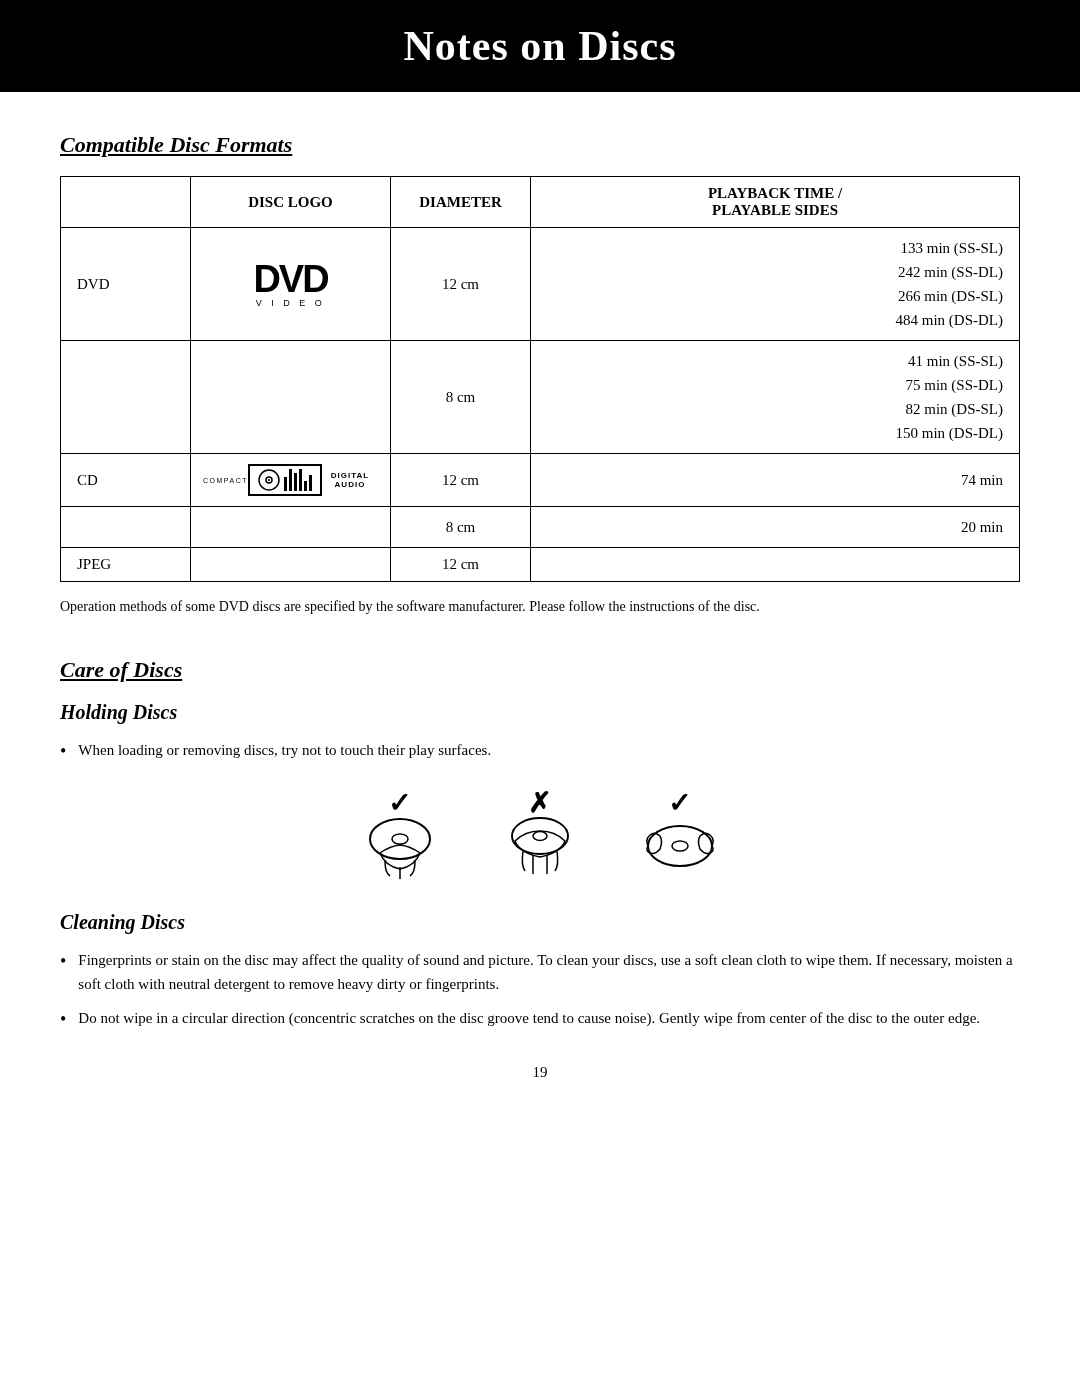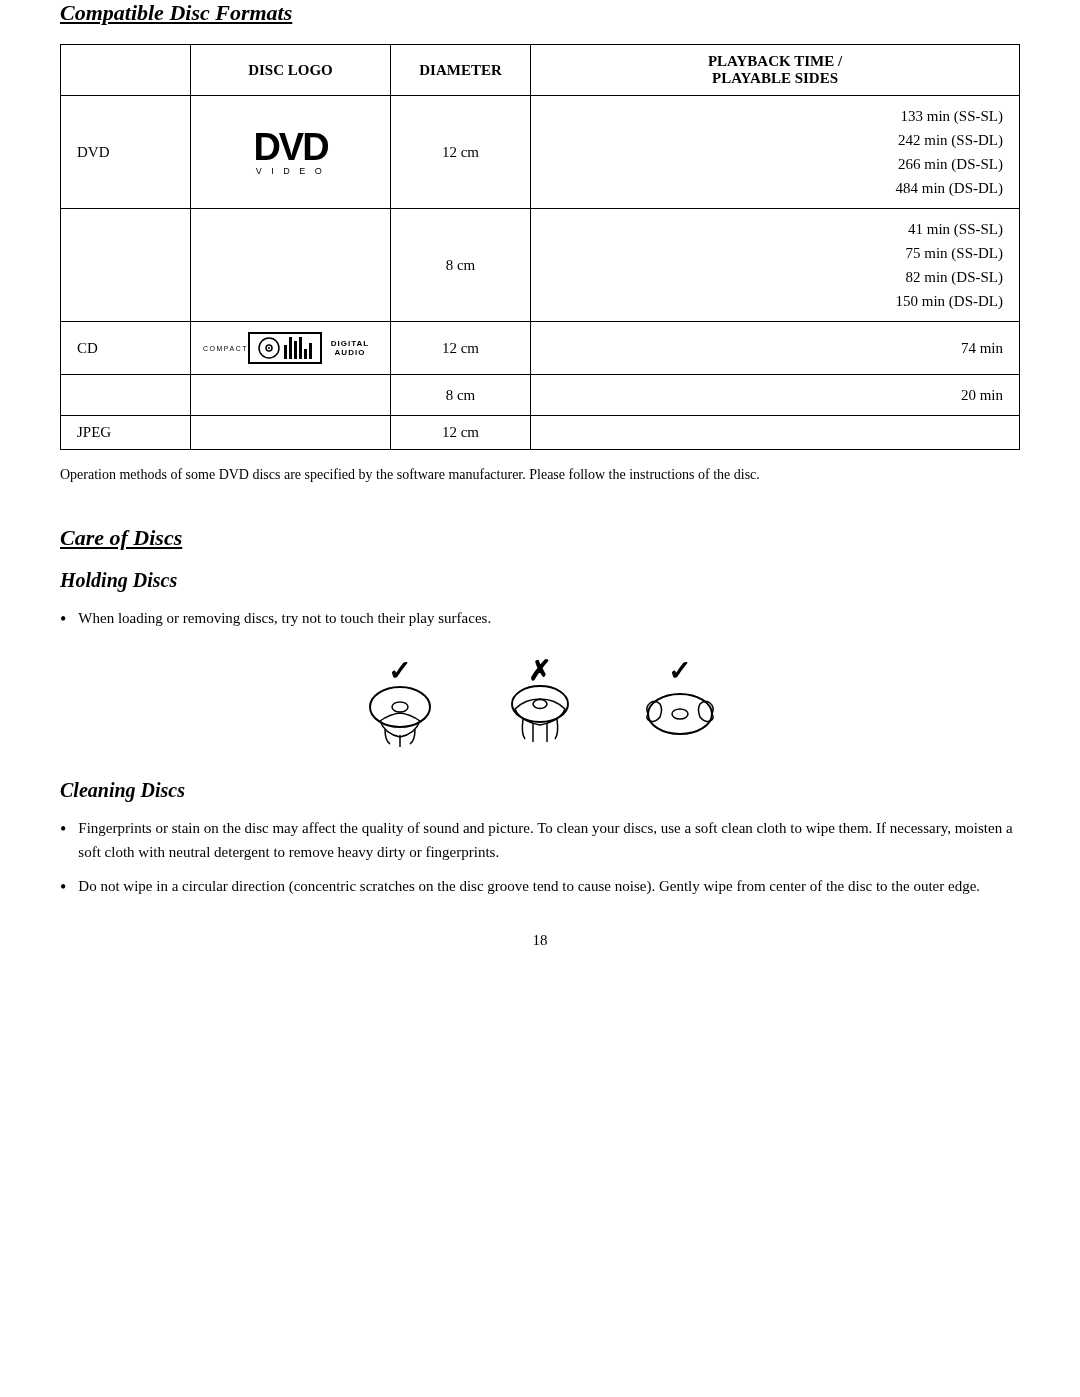--- a/index.html
+++ b/index.html
@@ -180,20 +180,23 @@
       justify-content: center;
       gap: 50px;
       margin: 10px 0 30px 0;
     }
   </style>
 </head>
 <body>
 
 <div class="page">
 
+  <div class="page-header">
+    <h1>Notes on Discs</h1>
+  </div>
 
   <div class="content">
 
     <div class="section">
       <div class="section-title">Compatible Disc Formats</div>
 
       <table class="disc-table">
         <thead>
           <tr>
             <th class="col-label"></th>
@@ -348,15 +351,15 @@
             <span>Fingerprints or stain on the disc may affect the quality of sound and picture.  To clean your discs, use a soft clean cloth to wipe them.  If necessary, moisten a soft cloth with neutral detergent to remove heavy dirty or fingerprints.</span>
           </li>
           <li>
             <span></span>
             <span>Do not wipe in a circular direction (concentric scratches on the disc groove tend to cause noise).  Gently wipe from center of the disc to the outer edge.</span>
           </li>
         </ul>
       </div>
     </div>
 
-    <div class="page-number">18</div>
+    <div class="page-number">19</div>
   </div>
 </div>
 
 </body></html>

